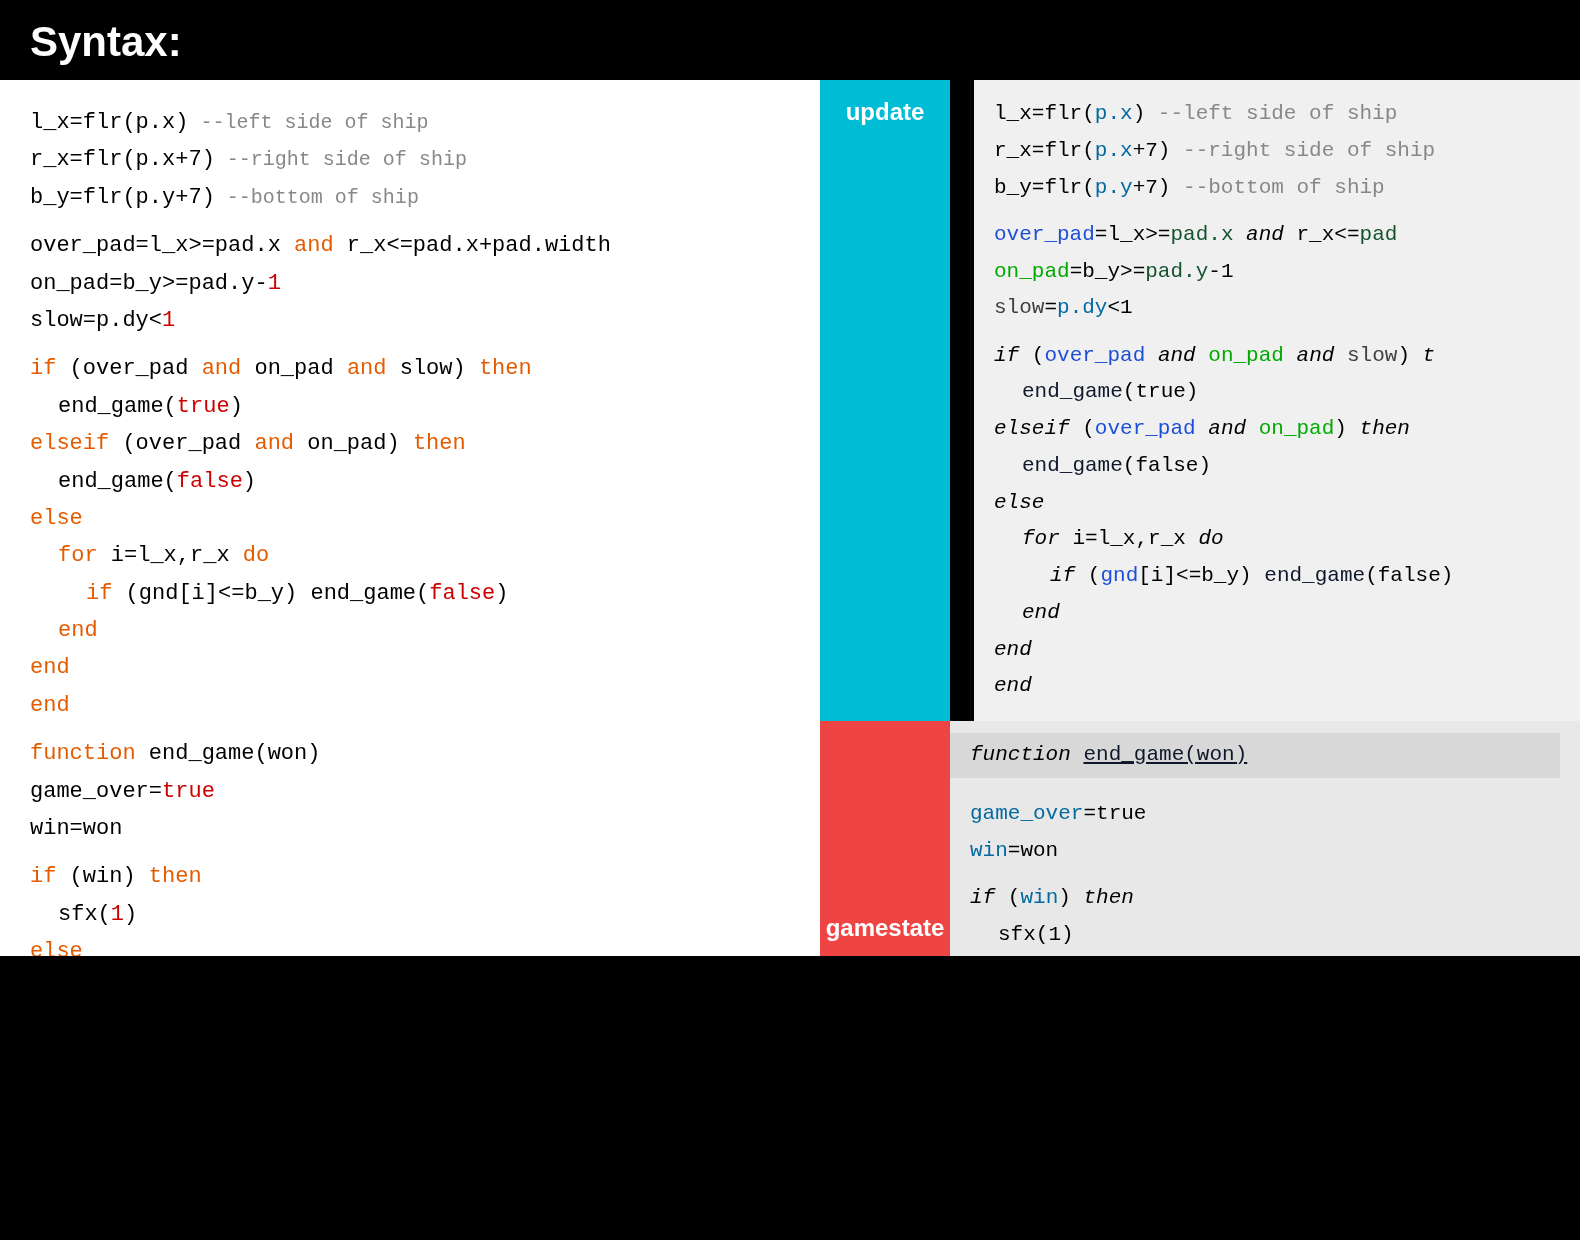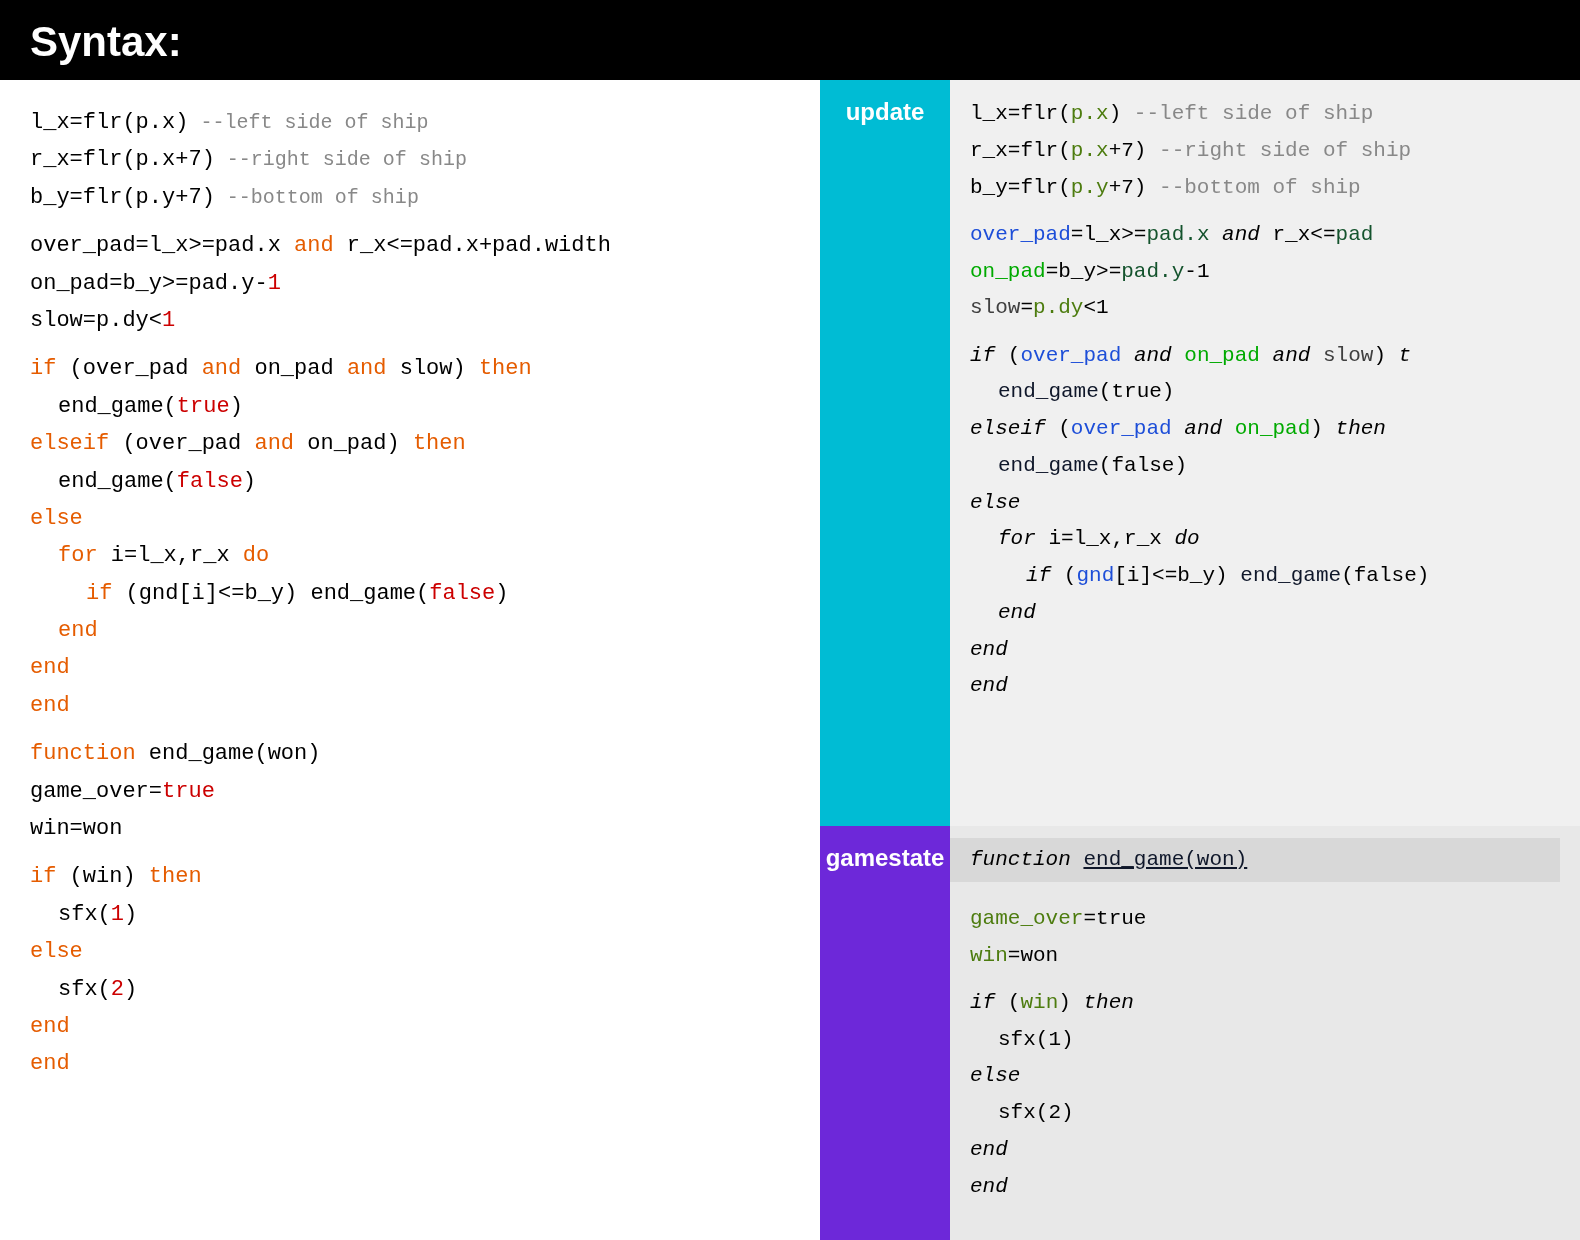--- a/index.html
+++ b/index.html
@@ -8,21 +8,21 @@
       width: 1580px;
       height: 1240px;
       font-family: 'Courier New', Courier, monospace;
       overflow: hidden;
     }
 
     .main-container {
       display: flex;
       flex-direction: column;
       width: 1580px;
-      height: 1240px;
+      height: 956px;
     }
 
     .header-row {
       display: flex;
       background: #000;
       padding: 18px 30px 14px 30px;
       flex-shrink: 0;
     }
 
     .header-left {
@@ -65,59 +65,59 @@
       flex-direction: column;
       overflow: hidden;
     }
 
     
     .thematic-section {
       display: flex;
       flex: 1;
     }
 
-    .thematic-section.update { flex: 1.8; }
+    .thematic-section.update { flex: 1.8; gap: 24px; }
     .thematic-section.gamestate { flex: 1; }
 
     .section-label {
       width: 130px;
       flex-shrink: 0;
       display: flex;
       align-items: flex-start;
       justify-content: center;
       padding-top: 18px;
       font-family: Arial, sans-serif;
       font-size: 24px;
       font-weight: 700;
       color: #fff;
     }
 
     .section-label.update-label { background: #00bcd4; }
-    .section-label.gamestate-label { background: #6d28d9; }
+    .section-label.gamestate-label { background: #ef4444; align-items: center; }
 
     .thematic-code {
       flex: 1;
       background: #f0f0f0;
       padding: 16px 20px;
       font-size: 21px;
       line-height: 1.75;
       overflow: hidden;
     }
 
     .thematic-section.gamestate .thematic-code {
       background: #e8e8e8;
     }
 
     
     .c-orange { color: #e55c00; }
     .c-red { color: #cc0000; }
     .c-gray { color: #888; }
 
     
-    .t-cyan { color: #4d7c0f; }
+    .t-cyan { color: #0369a1; }
     .t-orange { color: #14532d; }
     .t-yellow { color: #1d4ed8; }
     .t-green { color: #00aa00; }
     .t-red { color: #0f172a; }
     .t-blue { color: #404040; }
 
     .bold { font-weight: 400; }
     .italic { font-style: italic; }
     .underline { text-decoration: underline; }
 

